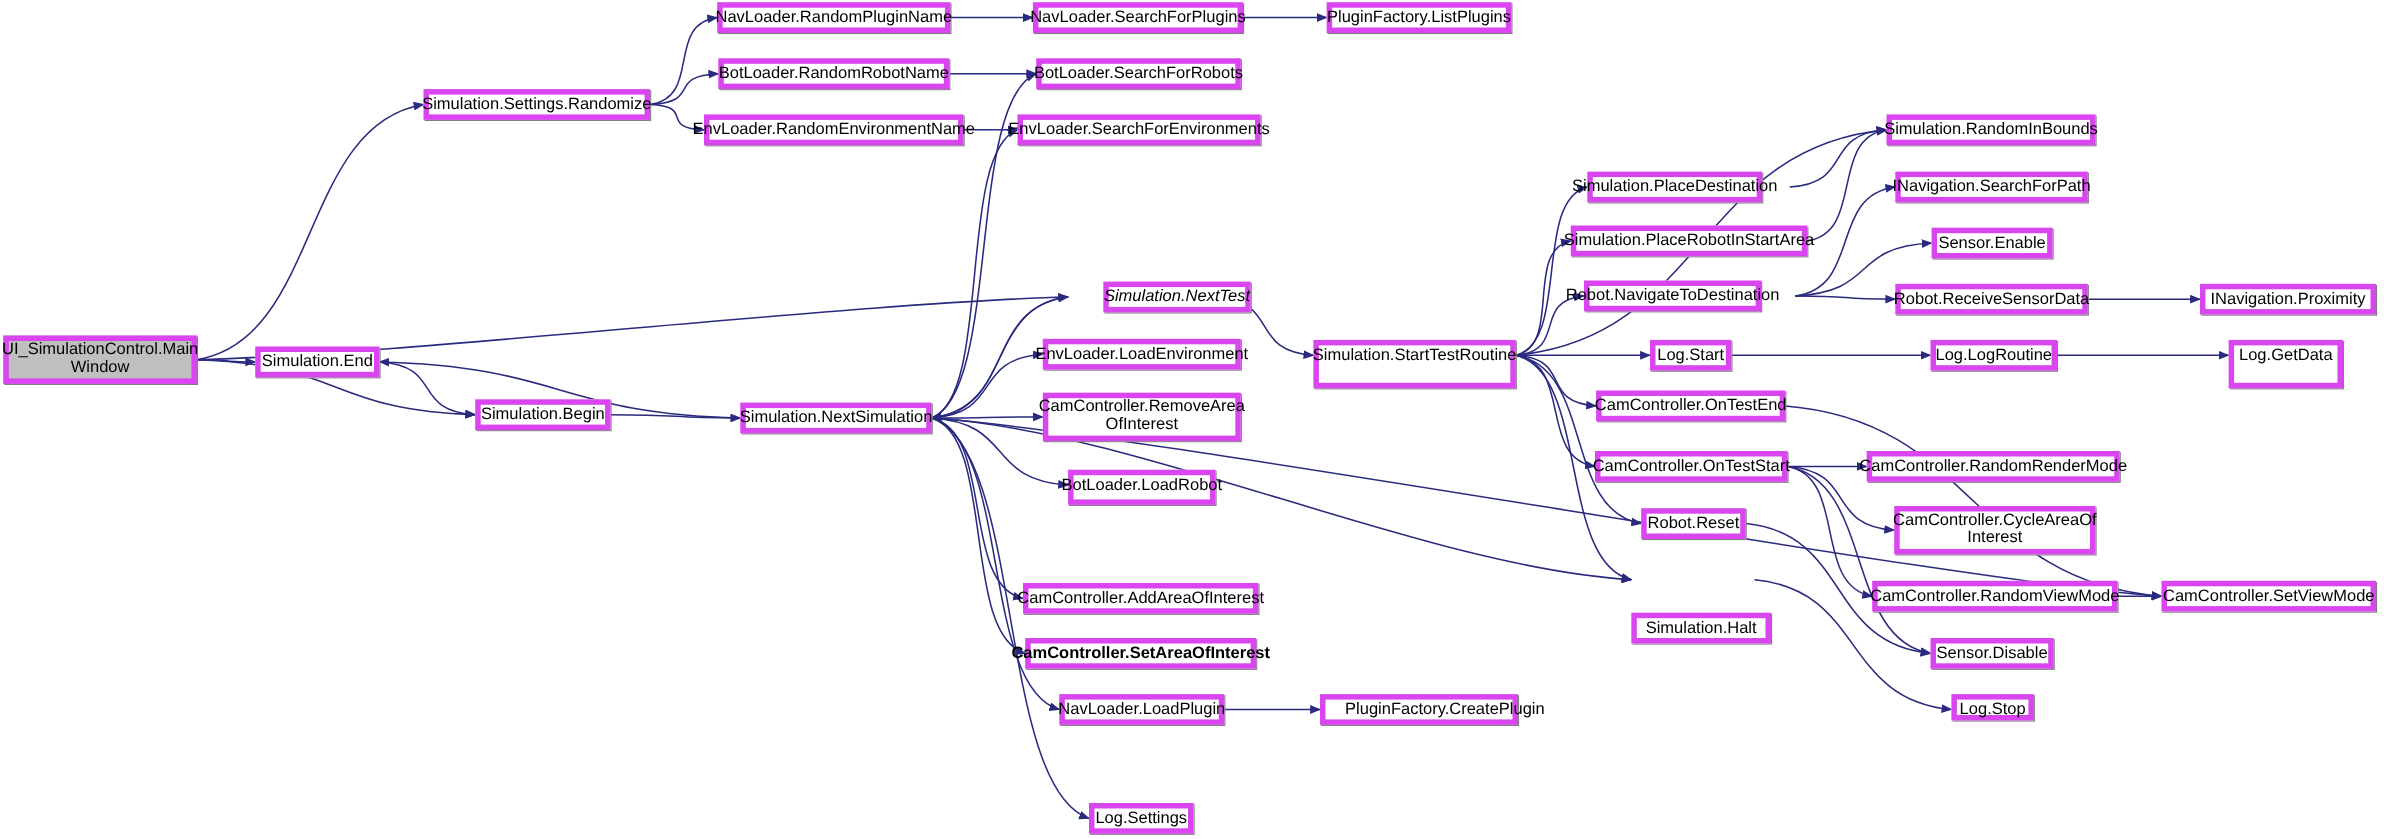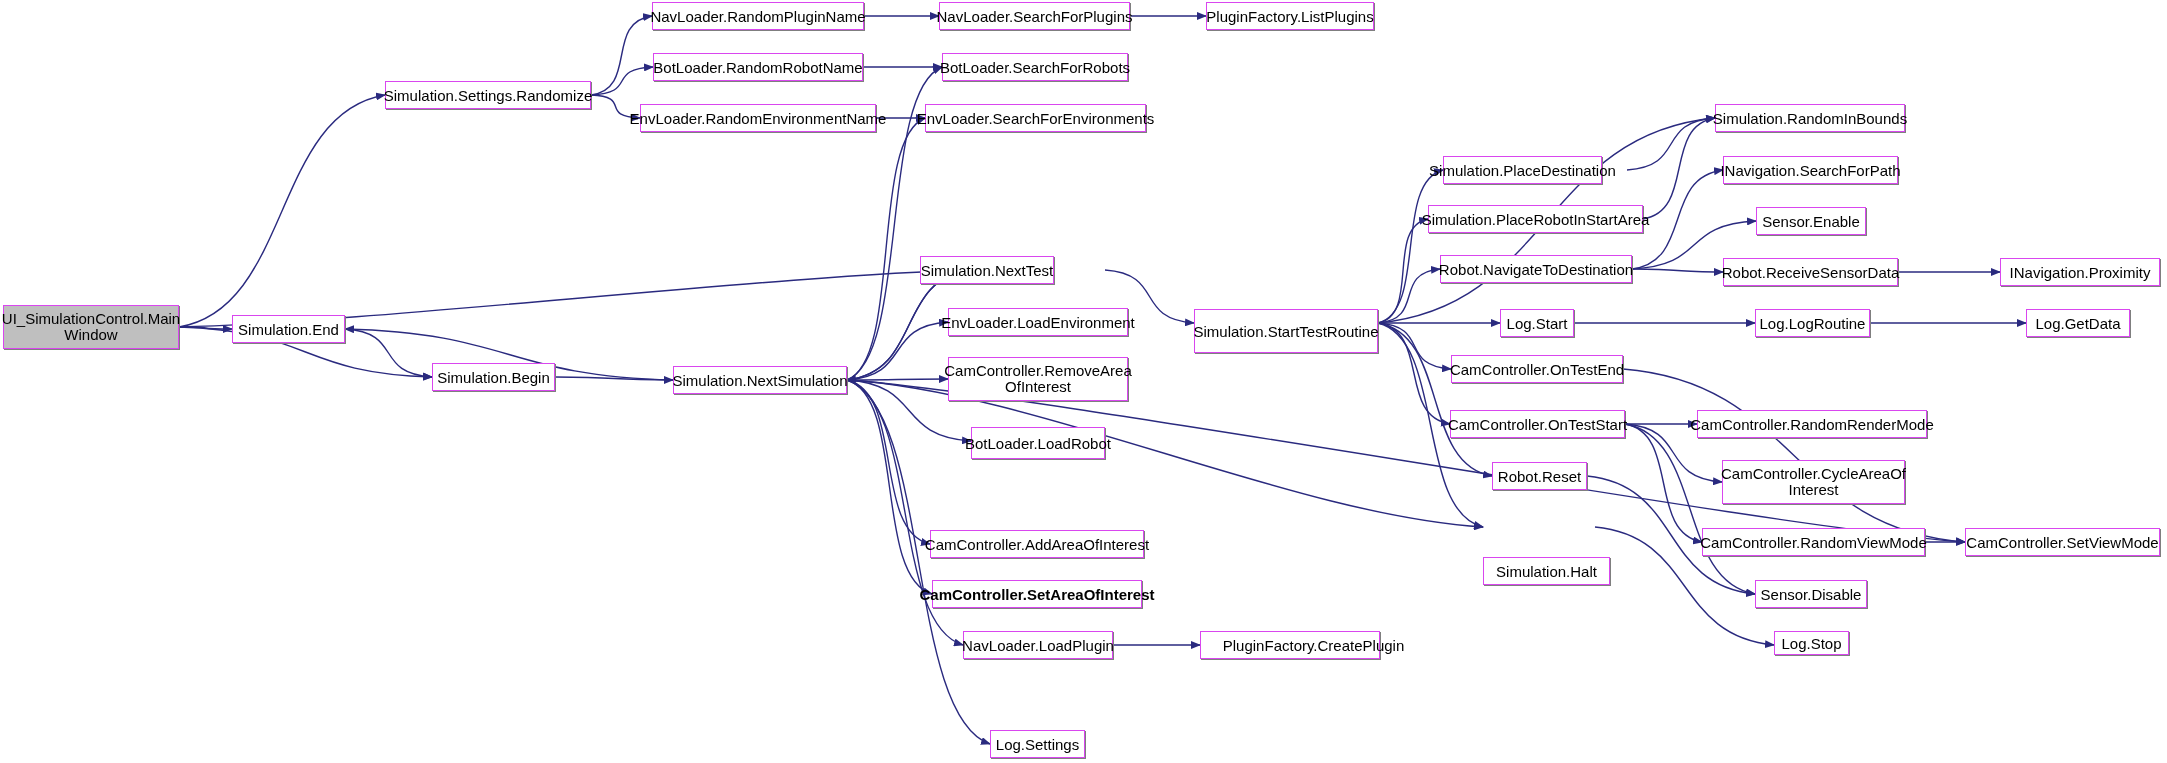--- a/index.html
+++ b/index.html
@@ -19,27 +19,26 @@
     position: absolute;
     left: 0;
     top: 0;
     width: 2167px;
     height: 763px;
     pointer-events: none;
   }
   .node {
     position: absolute;
     box-sizing: border-box;
-    border: 1px solid #d946ef;
+    border: 5px solid #d946ef;
     background: #ffffff;
     color: #000000;
     font-size: 15px;
     line-height: 17px;
     display: flex;
-    align-items: center;
     justify-content: center;
     text-align: center;
     white-space: nowrap;
     box-shadow: 1px 1px 0 0 #7f7f7f;
     z-index: 2;
   }
   .node.root {
     background: #bfbfbf;
     white-space: normal;
   }
@@ -149,21 +148,21 @@
       </div>
       <div class="node" style="left: 925px; top: 104px; width: 221px; height: 28px;">
         <span class="node-label">EnvLoader.SearchForEnvironments</span>
       </div>
       <div class="node" style="left: 1206px; top: 2px; width: 168px; height: 28px;">
         <span class="node-label">PluginFactory.ListPlugins</span>
       </div>
       <div class="node" style="left: 673px; top: 366px; width: 174px; height: 28px;">
         <span class="node-label">Simulation.NextSimulation</span>
       </div>
-      <div class="node" style="left: 920px; top: 256px; width: 134px; height: 28px;">
+      <div class="node" style="left: 1003px; top: 256px; width: 134px; height: 28px; font-style: italic;">
         <span class="node-label">Simulation.NextTest</span>
       </div>
       <div class="node" style="left: 948px; top: 308px; width: 180px; height: 28px;">
         <span class="node-label">EnvLoader.LoadEnvironment</span>
       </div>
       <div class="node two-line" style="left: 948px; top: 357px; width: 180px; height: 44px;">
         <span class="node-label">CamController.RemoveArea OfInterest</span>
       </div>
       <div class="node" style="left: 971px; top: 427px; width: 134px; height: 32px;">
         <span class="node-label">BotLoader.LoadRobot</span>
@@ -185,21 +184,21 @@
       </div>
       <div class="node" style="left: 1194px; top: 309px; width: 184px; height: 44px;">
         <span class="node-label">Simulation.StartTestRoutine</span>
       </div>
       <div class="node" style="left: 1443px; top: 156px; width: 159px; height: 28px;">
         <span class="node-label">Simulation.PlaceDestination</span>
       </div>
       <div class="node" style="left: 1428px; top: 205px; width: 215px; height: 28px;">
         <span class="node-label">Simulation.PlaceRobotInStartArea</span>
       </div>
-      <div class="node" style="left: 1440px; top: 255px; width: 192px; height: 28px;">
+      <div class="node" style="left: 1440px; top: 255px; width: 161px; height: 28px;">
         <span class="node-label">Robot.NavigateToDestination</span>
       </div>
       <div class="node" style="left: 1500px; top: 309px; width: 74px; height: 28px;">
         <span class="node-label">Log.Start</span>
       </div>
       <div class="node" style="left: 1451px; top: 355px; width: 172px; height: 28px;">
         <span class="node-label">CamController.OnTestEnd</span>
       </div>
       <div class="node" style="left: 1450px; top: 410px; width: 175px; height: 28px;">
         <span class="node-label">CamController.OnTestStart</span>
@@ -236,20 +235,20 @@
       </div>
       <div class="node" style="left: 1755px; top: 580px; width: 112px; height: 28px;">
         <span class="node-label">Sensor.Disable</span>
       </div>
       <div class="node" style="left: 1774px; top: 631px; width: 75px; height: 24px;">
         <span class="node-label">Log.Stop</span>
       </div>
       <div class="node" style="left: 2000px; top: 258px; width: 160px; height: 28px;">
         <span class="node-label">INavigation.Proximity</span>
       </div>
-      <div class="node" style="left: 2026px; top: 309px; width: 104px; height: 28px;">
+      <div class="node" style="left: 2026px; top: 309px; width: 104px; height: 44px;">
         <span class="node-label">Log.GetData</span>
       </div>
       <div class="node" style="left: 1965px; top: 528px; width: 195px; height: 28px;">
         <span class="node-label">CamController.SetViewMode</span>
       </div>
     </div>
 </div>
 
 </body></html>

